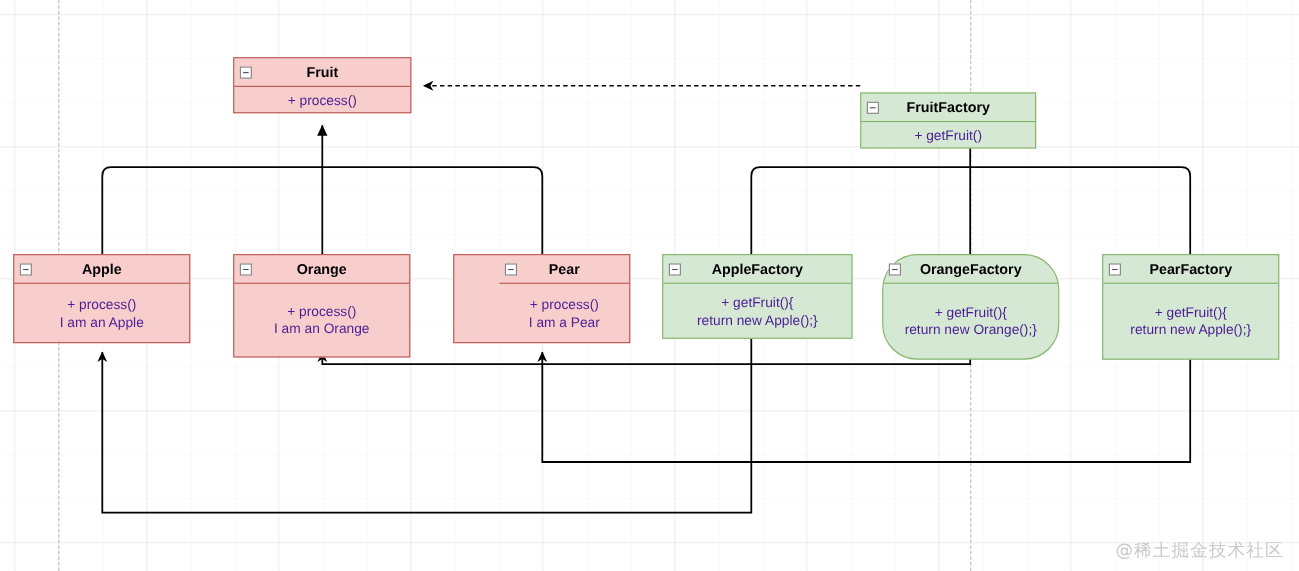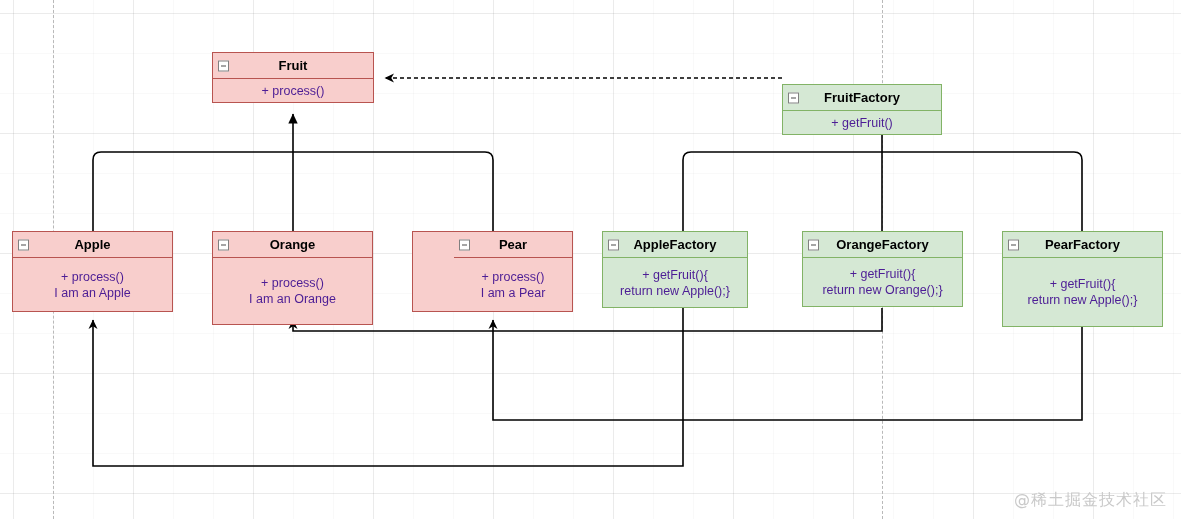--- a/index.html
+++ b/index.html
@@ -195,32 +195,32 @@
     <div class="title">
       <span class="collapse"></span>
       <span>Pear</span>
     </div>
     <div class="body">
       <span class="ln">+ process()</span>
       <span class="ln">I am a Pear</span>
     </div>
   </div>
 
-  <div class="node green" style="left:602px; top:231px; width:146px; height:77px;">
+  <div class="node green" style="left:602px; top:231px; width:173px; height:77px;">
     <div class="title">
       <span class="collapse"></span>
       <span>AppleFactory</span>
     </div>
     <div class="body">
       <span class="ln">+ getFruit(){</span>
       <span class="ln">return new Apple();}</span>
     </div>
   </div>
 
-  <div class="node green" style="left:802px; top:231px; width:161px; height:76px;">
+  <div class="node green" style="left:802px; top:231px; width:161px; height:96px;border-radius:32px;">
     <div class="title">
       <span class="collapse"></span>
       <span>OrangeFactory</span>
     </div>
     <div class="body">
       <span class="ln">+ getFruit(){</span>
       <span class="ln">return new Orange();}</span>
     </div>
   </div>
 

